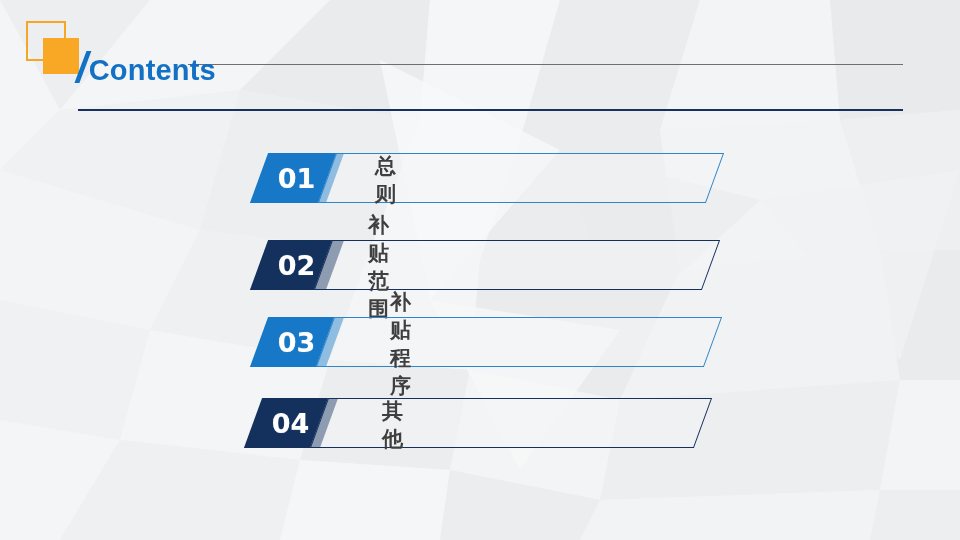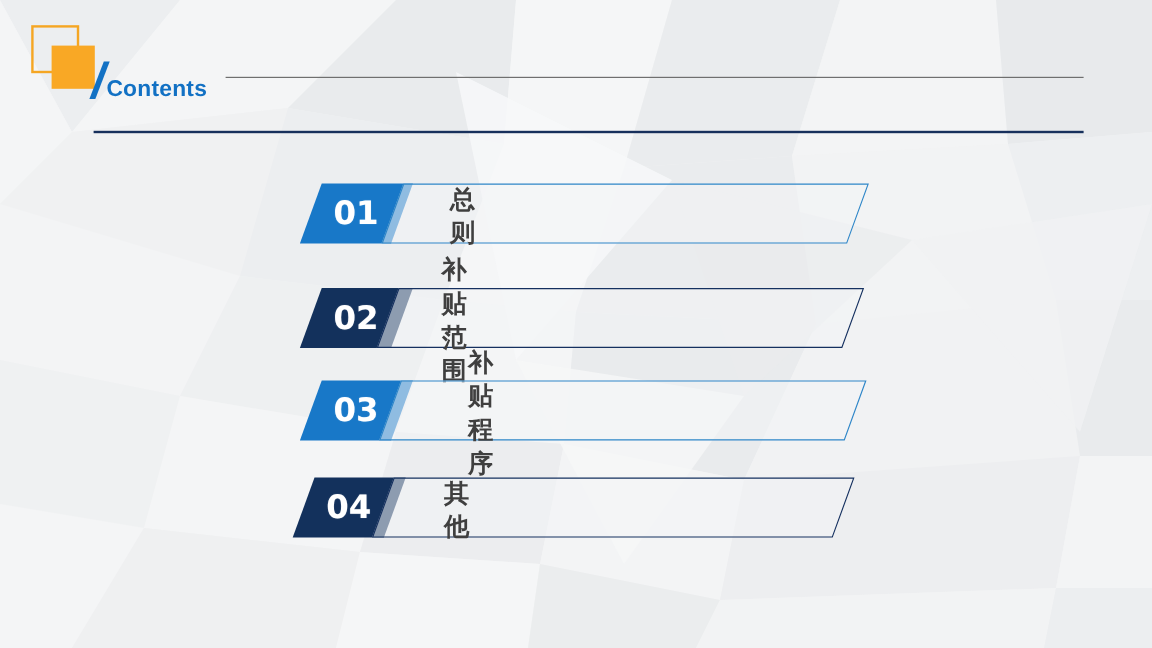--- a/index.html
+++ b/index.html
@@ -27,21 +27,21 @@
   .hdr-cn{
     font-size:40px;line-height:44px;font-weight:bold;color:#1271C4;
     letter-spacing:-1px;
     font-family:"DejaVu Sans","Liberation Sans",sans-serif;
   }
   .hdr-slash{
     font-size:42px;line-height:44px;font-weight:bold;color:#1271C4;
     margin:0 1px 0 -2px;font-style:italic;
   }
   .hdr-en{
-    font-size:19px;line-height:30px;font-weight:bold;color:#1271C4;
+    font-size:29px;line-height:30px;font-weight:bold;color:#1271C4;
     letter-spacing:.2px;position:relative;top:-2px;
   }
 
   .rule-top{
     position:absolute;left:188px;top:64px;width:715px;height:1px;
     background:#6f6f6f;z-index:2;
   }
   .rule-bottom{
     position:absolute;left:78px;top:109px;width:825px;height:2px;
     background:#17305c;z-index:2;
@@ -154,17 +154,17 @@
           <span class="badge-num">03</span>
         </div>
         <div class="panel" style="left: 325px; width: 388px; border: 1.5px solid rgb(46, 134, 200);"></div>
         <div class="panel-label" style="left: 390px;">补贴程序</div>
       </div>
       <div class="row" style="left: 0px; top: 398px;">
         <div class="badge" style="left: 253px; background: rgb(19, 49, 92);">
           <span class="badge-num">04</span>
         </div>
         <div class="panel" style="left: 319px; width: 384px; border: 1.5px solid rgb(21, 48, 95);"></div>
-        <div class="panel-label" style="left: 370px; font-family: Liberation Serif, serif;">其他</div>
+        <div class="panel-label" style="left: 382px; font-family: Liberation Serif, serif;">其他</div>
       </div>
     </div>
 
 </div>
 
 </body></html>

